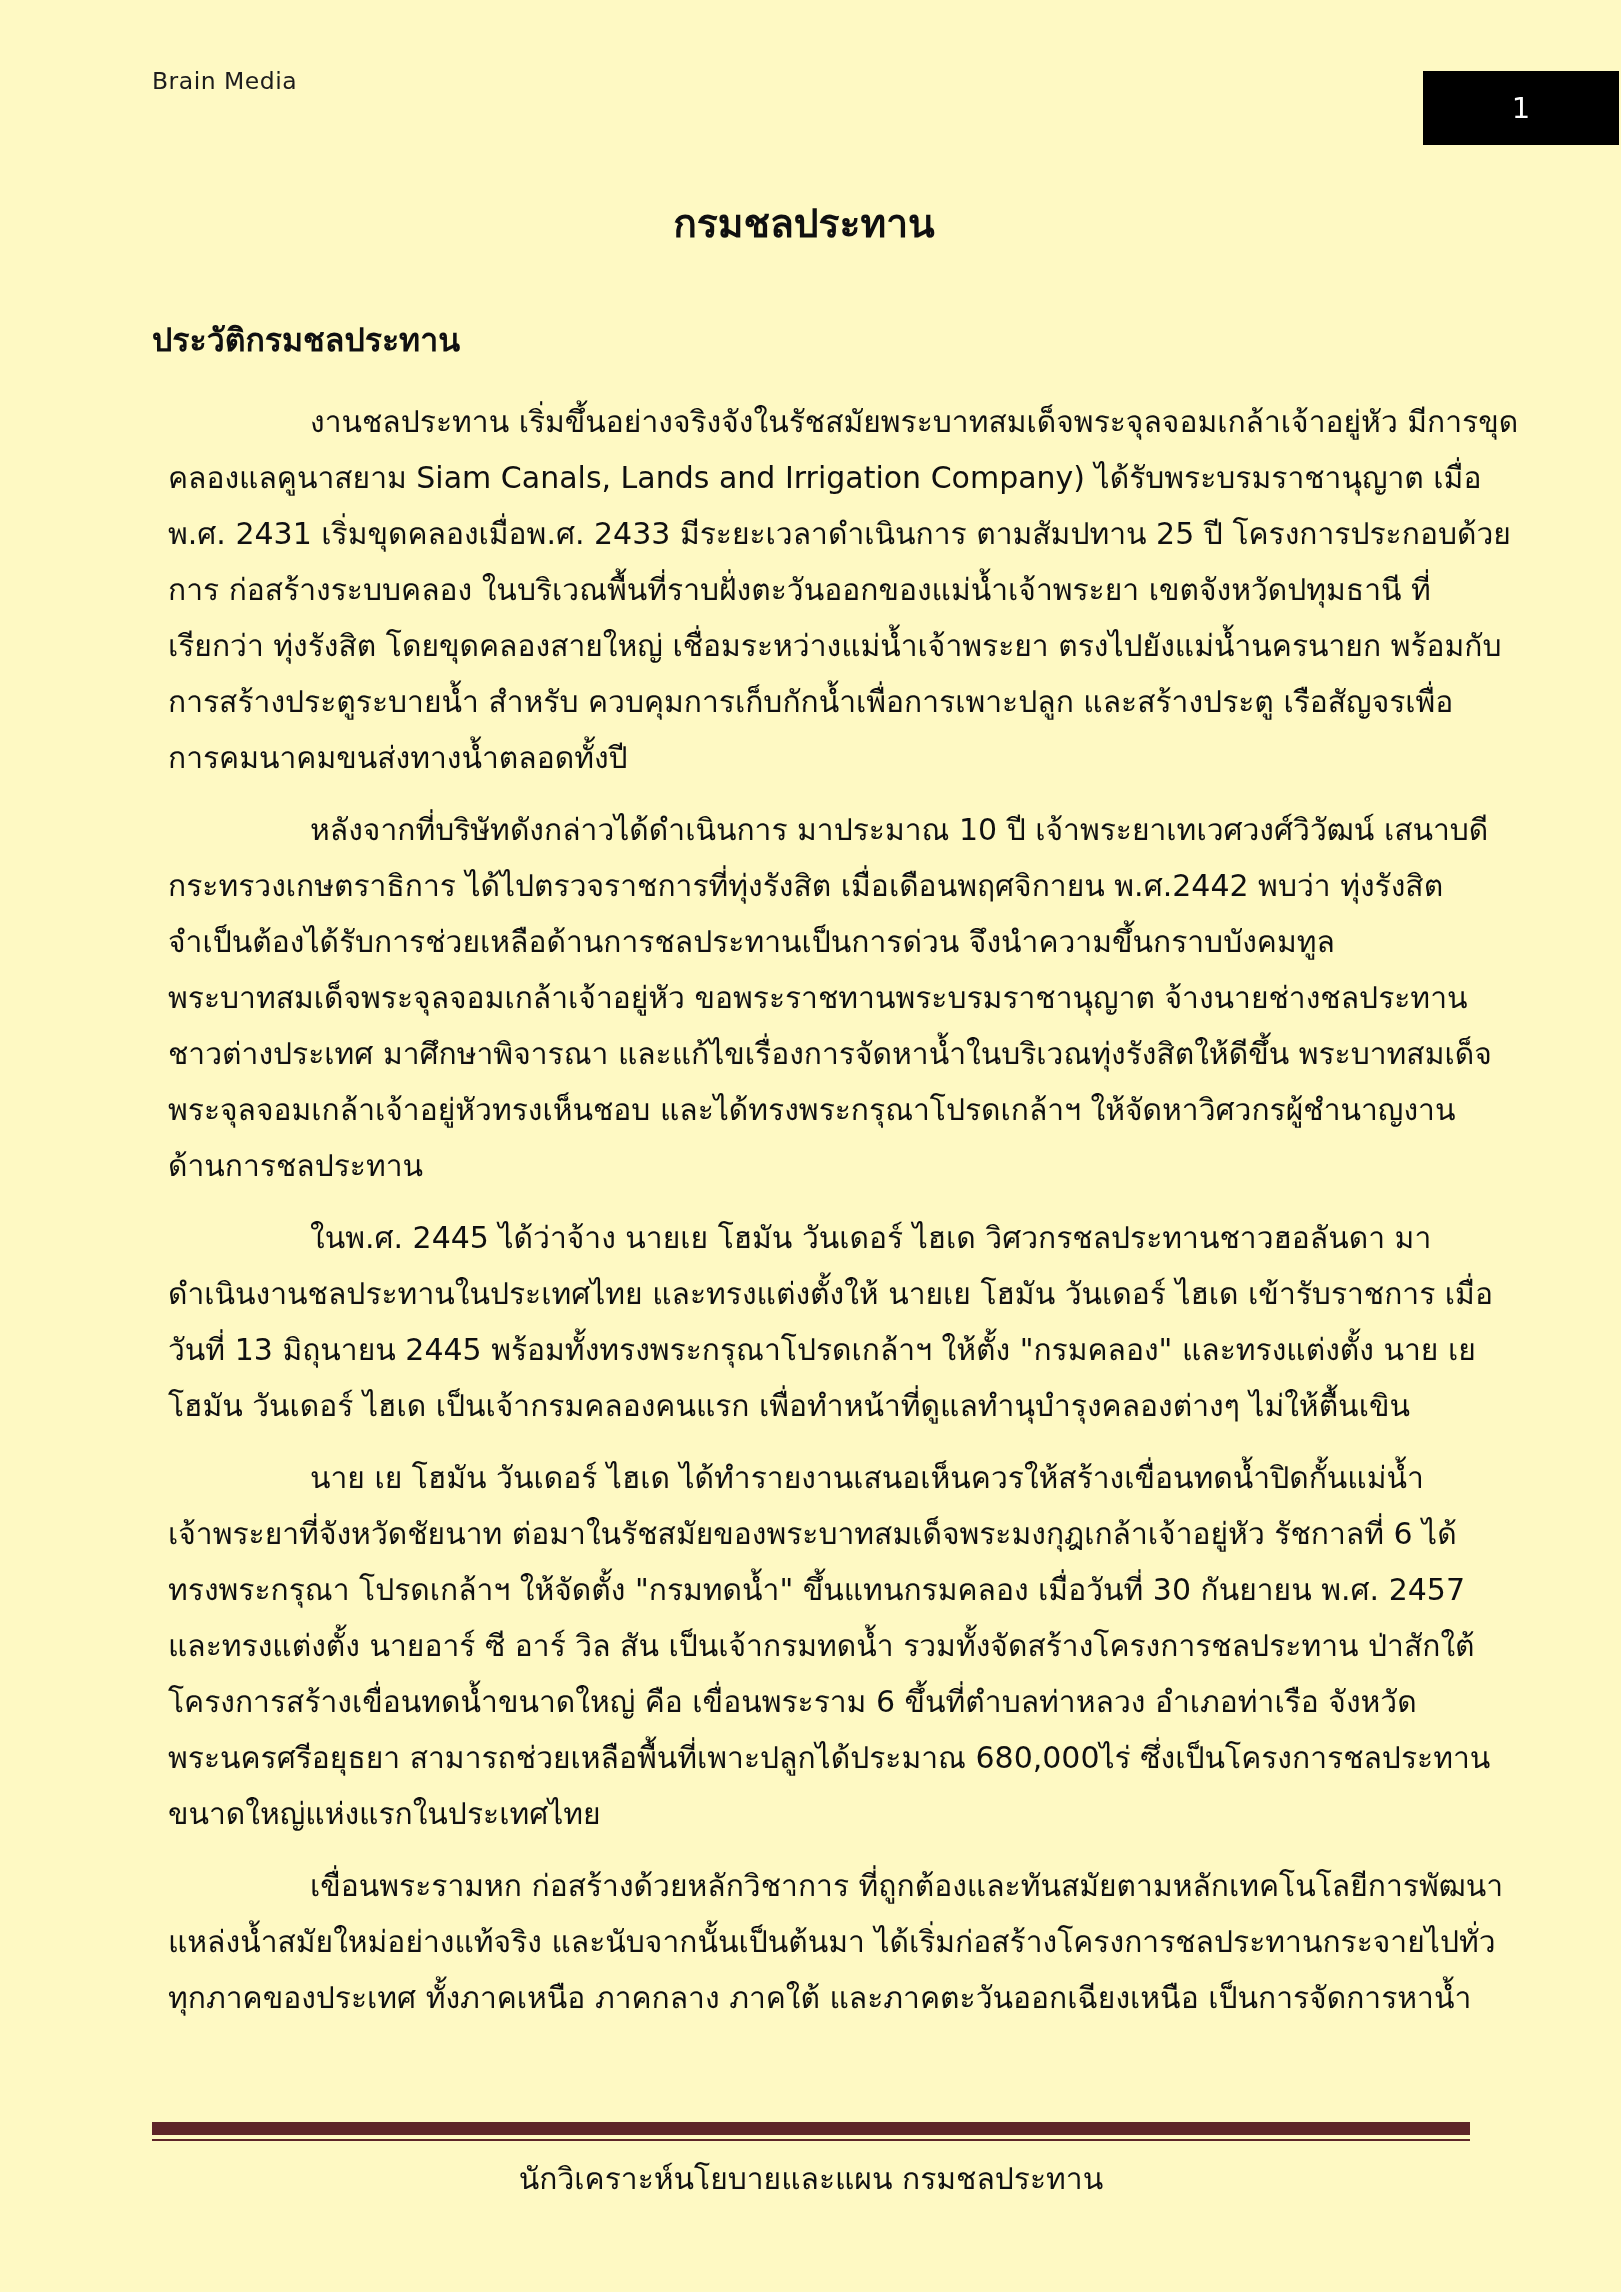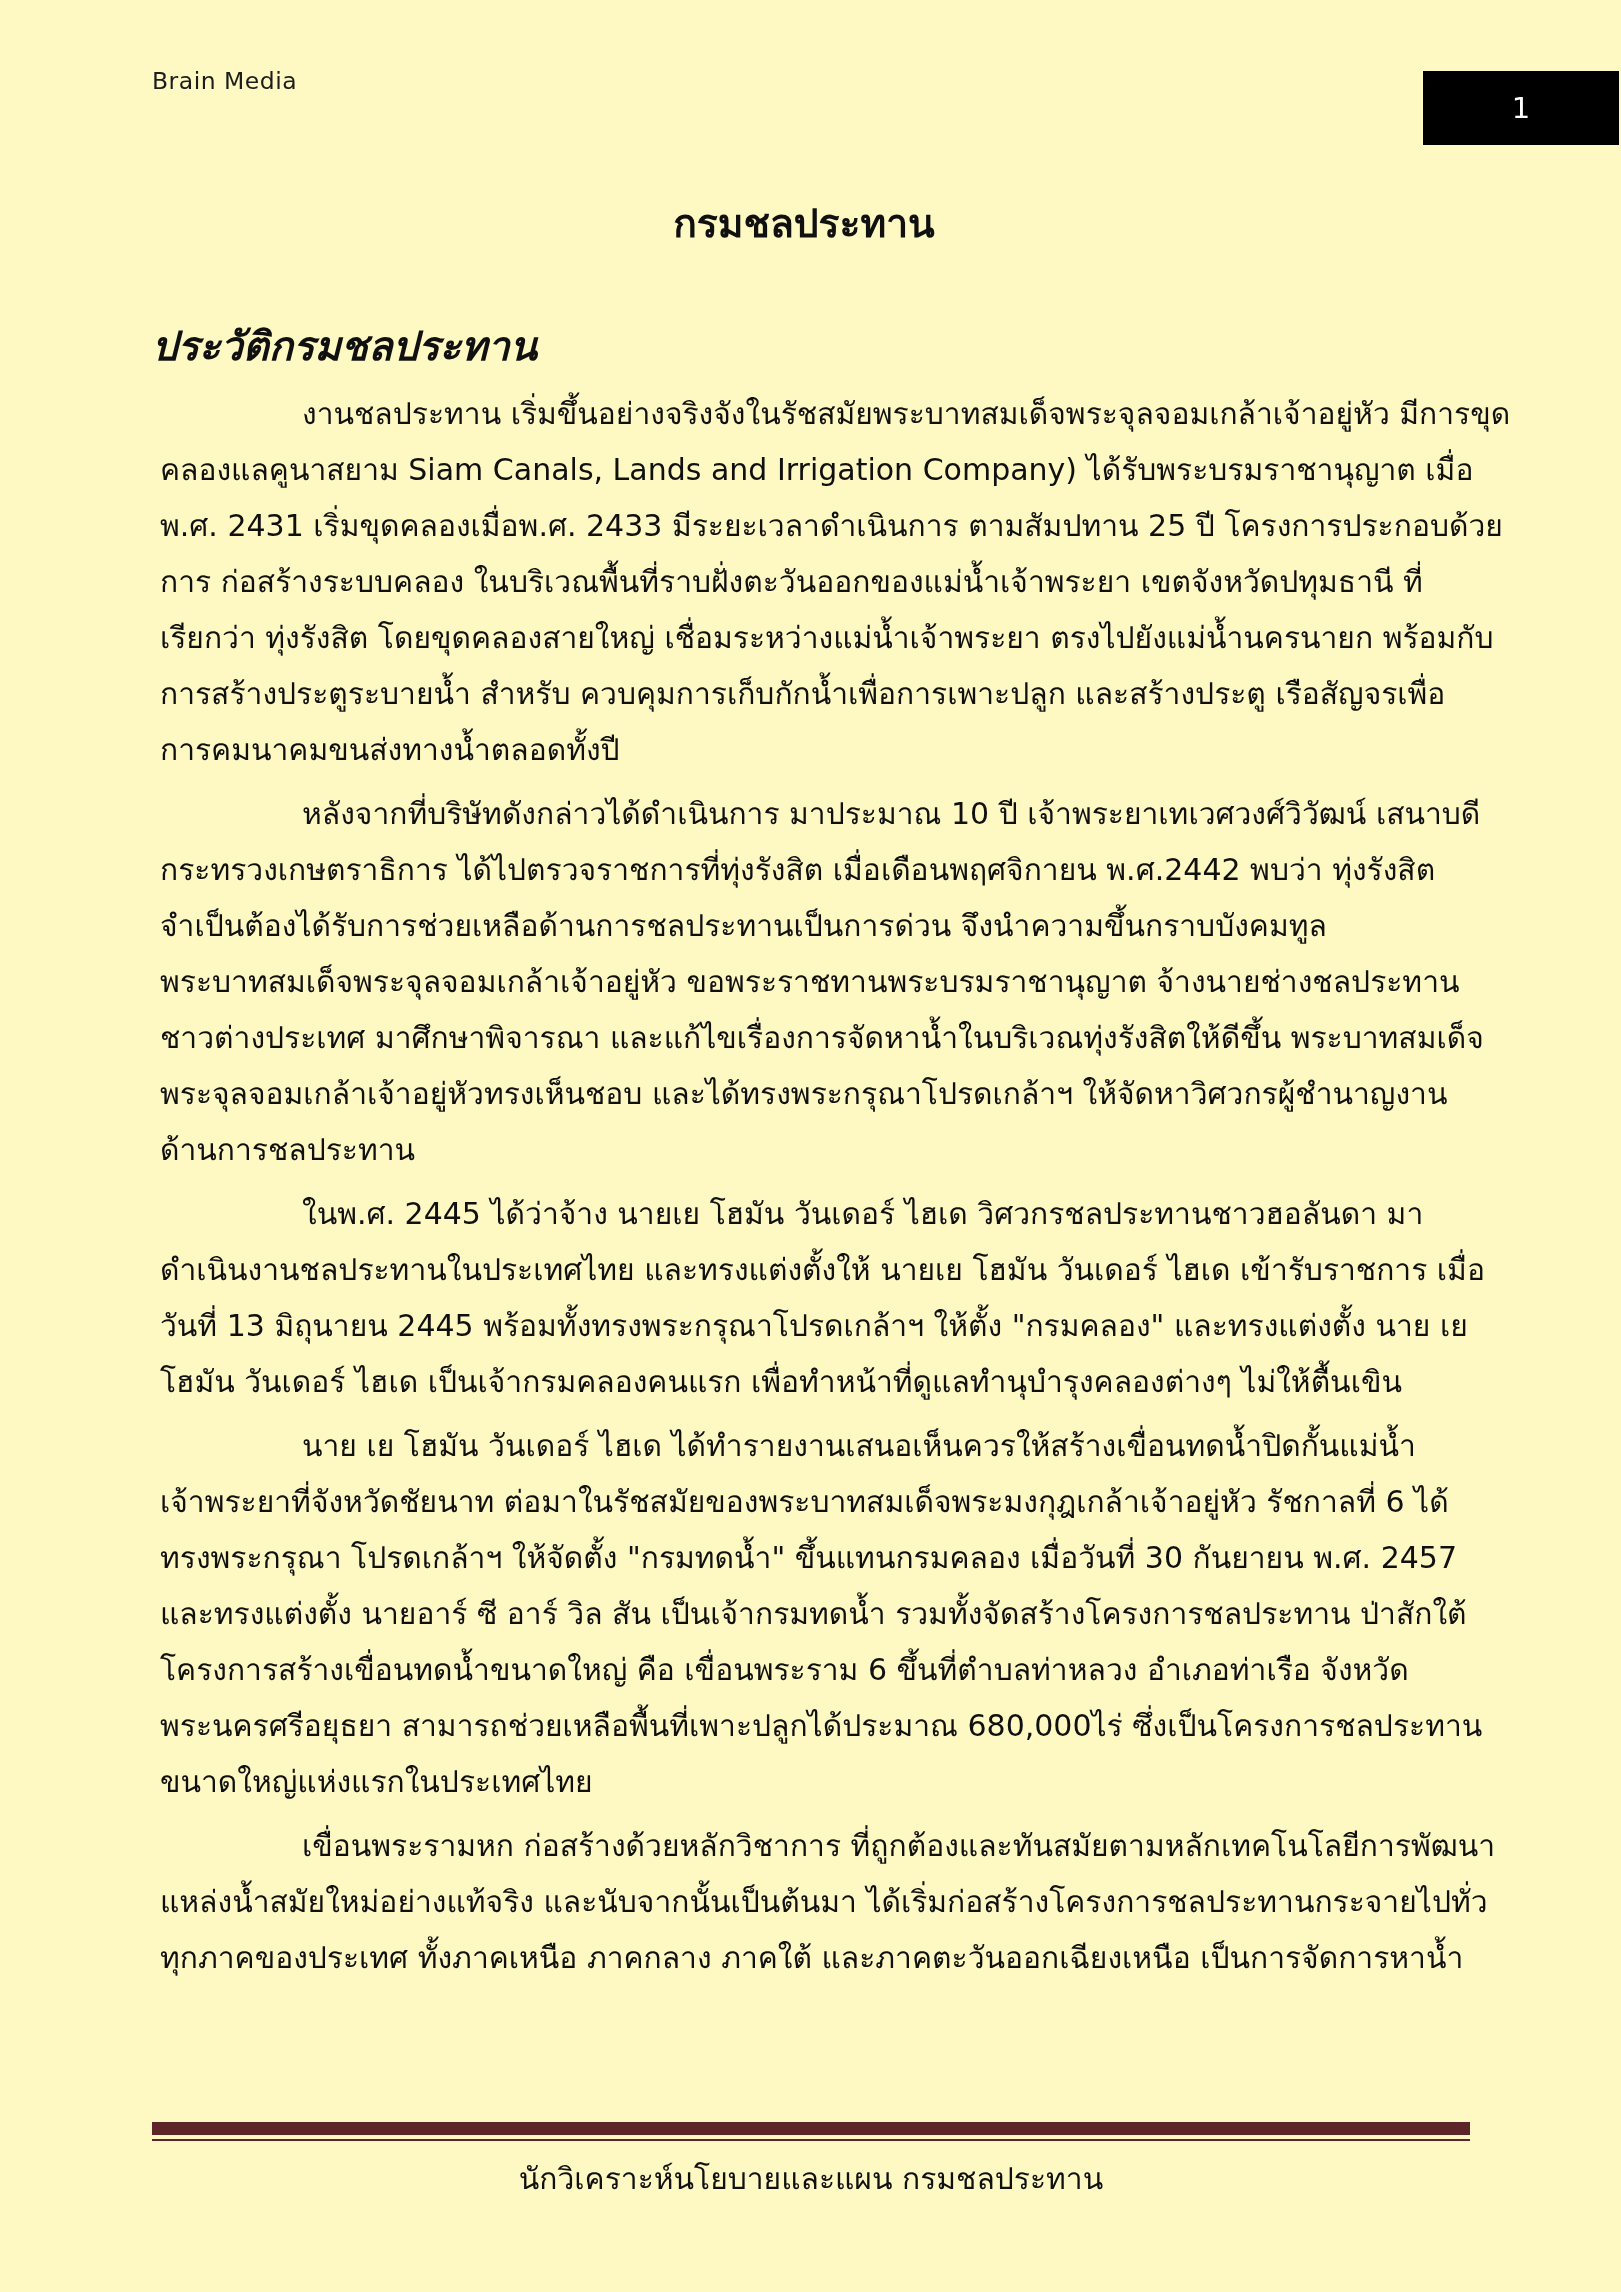--- a/index.html
+++ b/index.html
@@ -45,27 +45,26 @@
     font-weight: bold;
     white-space: nowrap;
   }
   .content {
     position: absolute;
     left: 152px;
     top: 314px;
     width: 1304px;
   }
   .section-heading {
-    font-size: 40px;
+    font-size: 32px;
     font-weight: bold;
     height: 64px;
     white-space: nowrap;
-    font-style: italic;
   }
-  .para { margin: 8px; padding: 0; }
+  .para { margin: 16px; padding: 0; }
   .line {
     height: 56px;
     line-height: 56px;
     font-size: 30px;
     white-space: nowrap;
   }
   .line.first { padding-left: 142px; }
   .rule {
     position: absolute;
     left: 152px;

